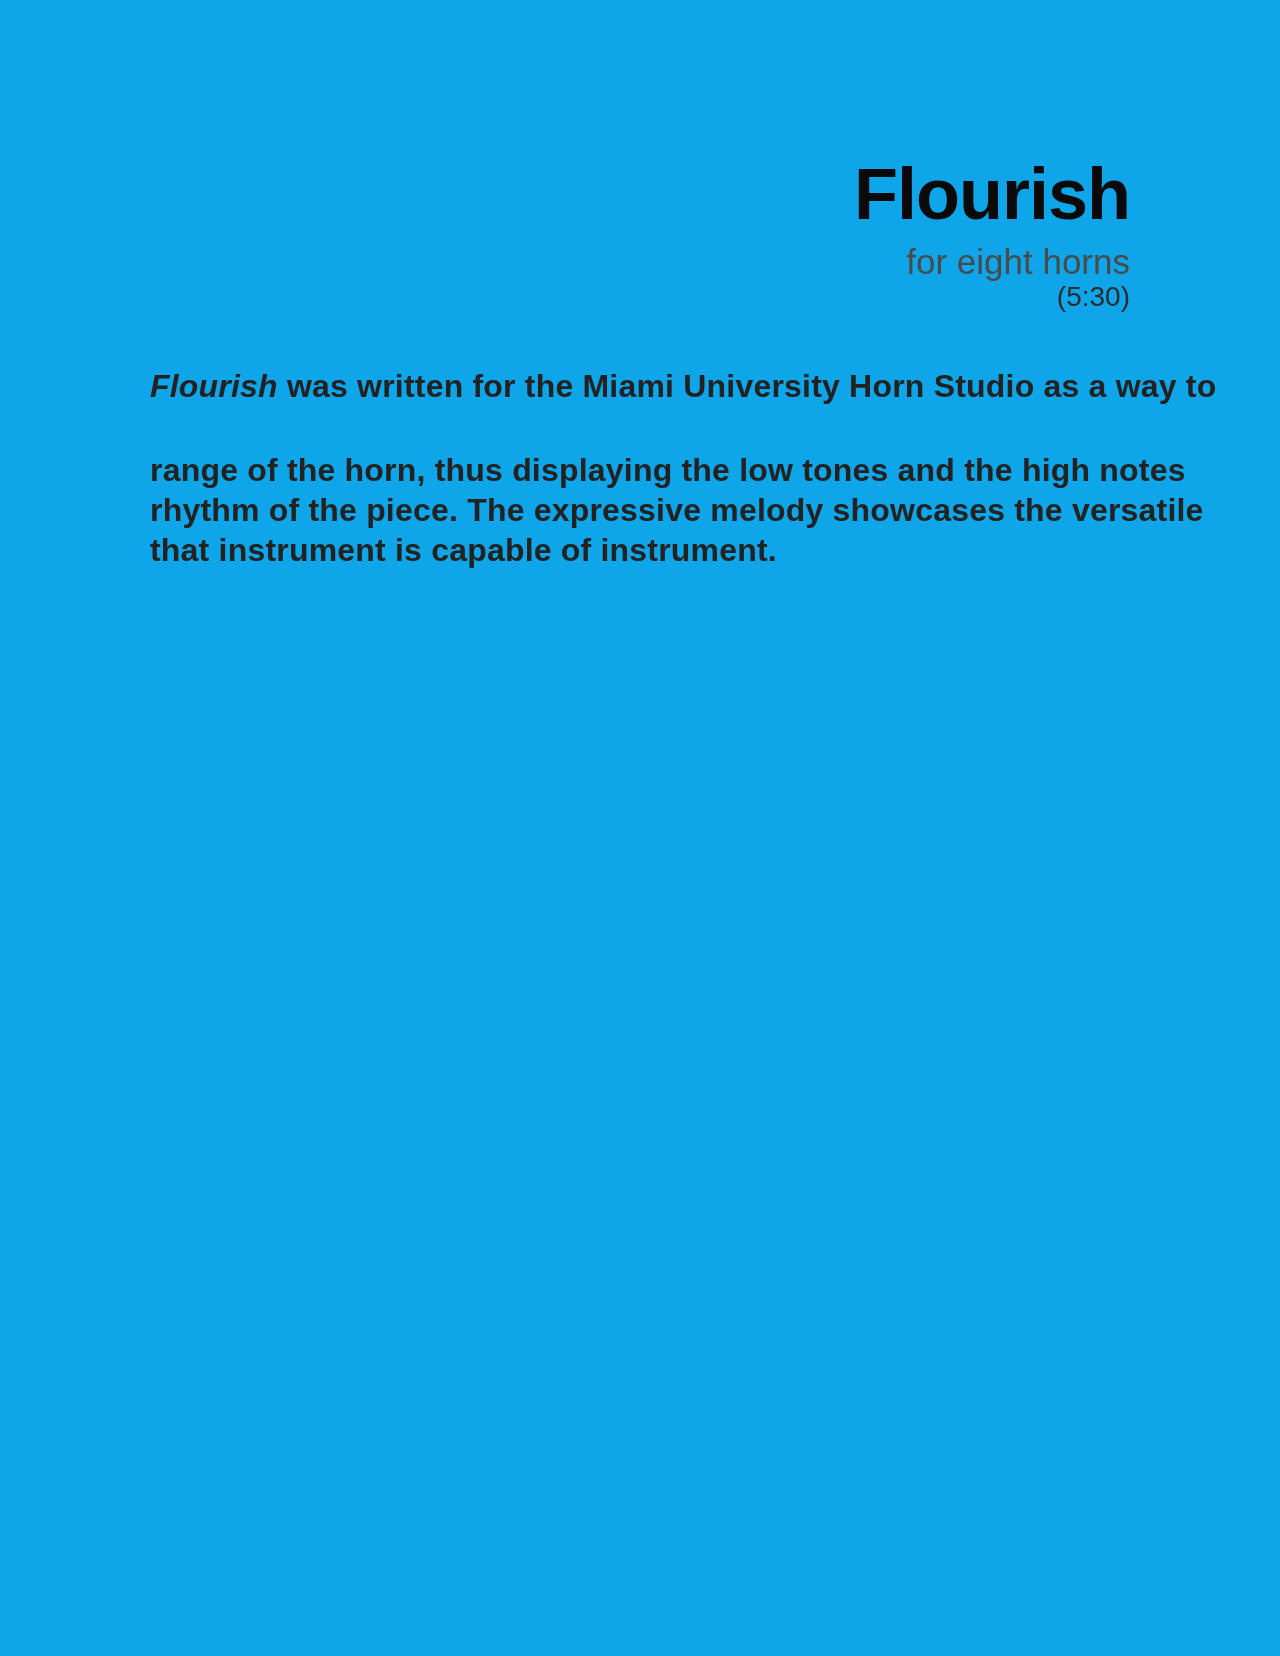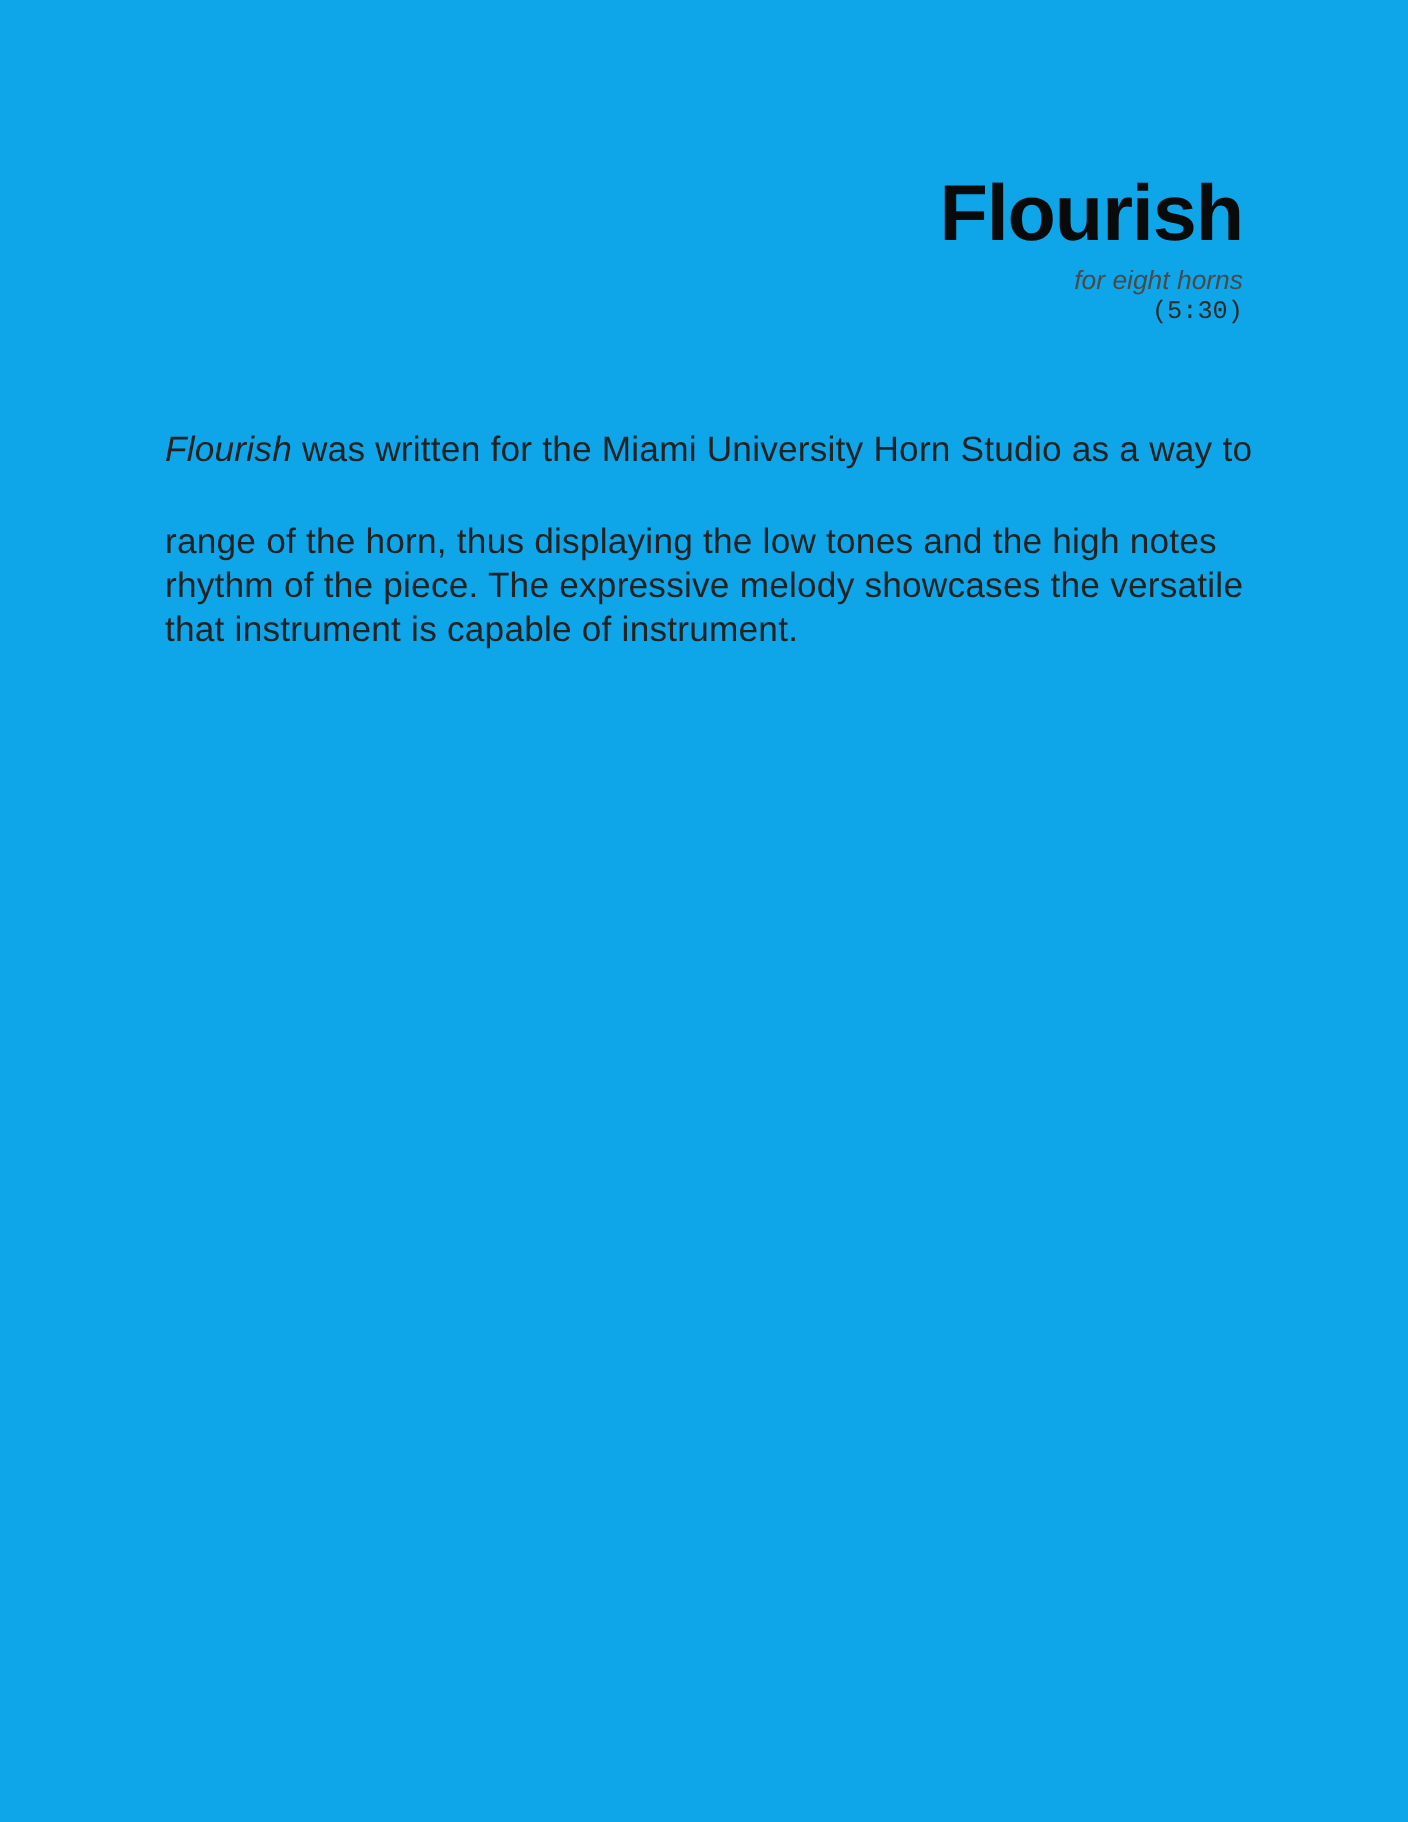--- a/index.html
+++ b/index.html
@@ -24,41 +24,39 @@
   .piece-title {
     margin: 0;
     font-size: 72px;
     line-height: 1;
     font-weight: 700;
     letter-spacing: -1px;
     color: #0a0a0a;
   }
   .piece-subtitle {
     margin-top: 14px;
-    font-size: 24px;
+    font-size: 35px;
     line-height: 1;
-    font-style: italic;
     font-weight: 300;
     color: #4a4a4a;
   }
   .piece-duration {
     margin-top: 4px;
-    font-size: 23px;
+    font-size: 28px;
     line-height: 1;
     font-weight: 400;
     color: #2b2b2b;
-    font-family: Liberation Mono, monospace;
   }
   .program-note {
     position: absolute;
     left: 150px;
-    top: 388px;
+    top: 366px;
     font-size: 32px;
     line-height: 40px;
-    font-weight: 400;
+    font-weight: 700;
     color: #222222;
     letter-spacing: 0.2px;
   }
   .para {
     margin: 0 0 44px 0;
   }
   .line {
     display: block;
     white-space: nowrap;
   }

